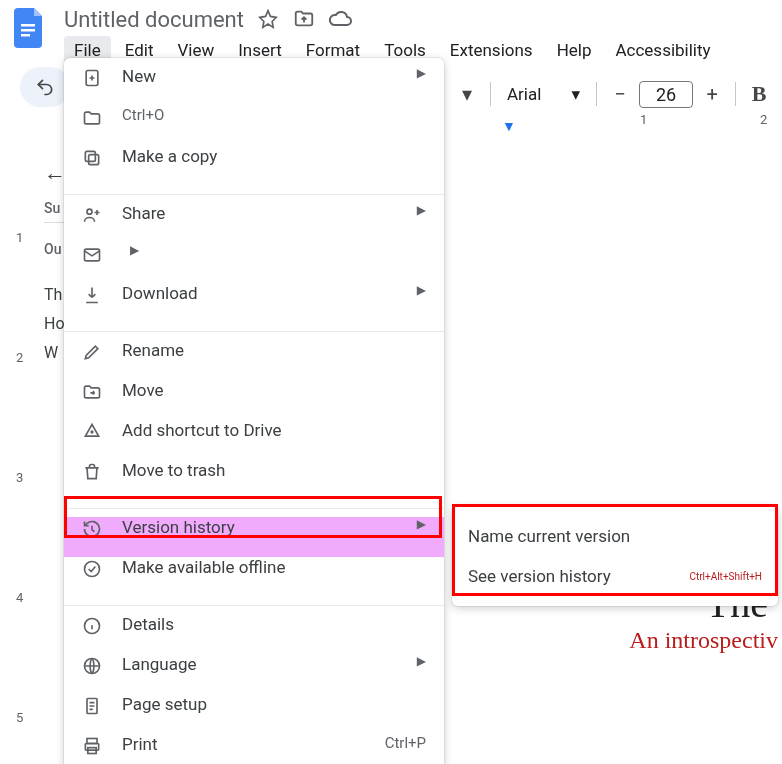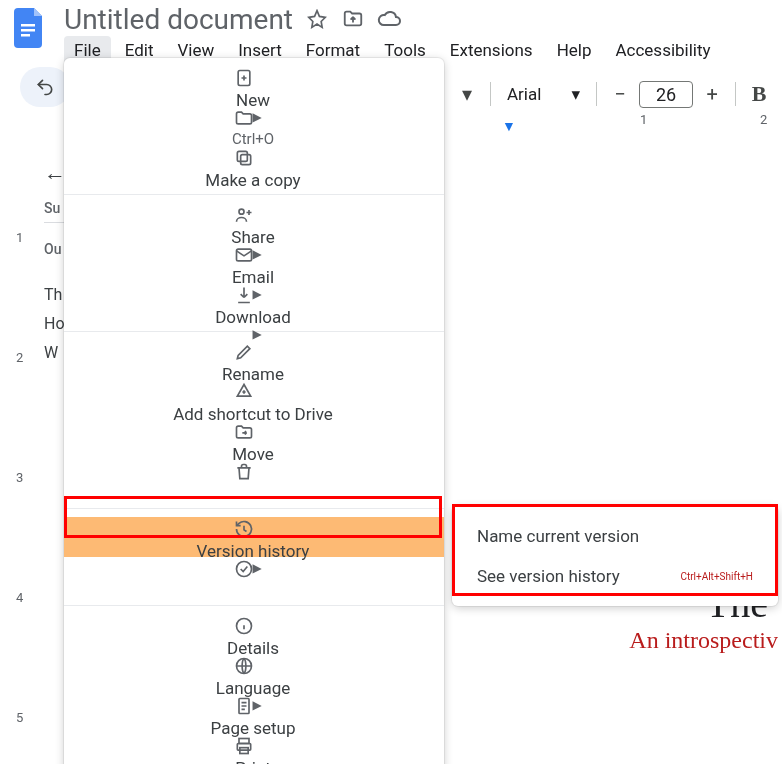--- a/index.html
+++ b/index.html
@@ -3,21 +3,21 @@
 <meta charset="utf-8">
 <style>
 * { box-sizing: border-box; margin: 0; padding: 0; font-family: "Google Sans", Roboto, Arial, sans-serif; }
 body { width: 782px; height: 764px; background: #fff; overflow: hidden; position: relative; color: #202124; }
 
 
 .topbar { display: flex; align-items: flex-start; padding: 6px 10px 0 10px; height: 60px; }
 .logo { width: 40px; height: 40px; border-radius: 8px; display:flex; align-items:center; justify-content:center; margin-right: 14px; margin-top:2px;}
 .logo svg { width: 32px; height: 40px; }
 .title-row { display:flex; align-items:center; gap:12px; height:26px; }
-.doc-title { font-size: 28px; color:#5f6368; font-weight:400; }
+.doc-title { font-size: 22px; color:#5f6368; font-weight:400; }
 .icon-btn { width:24px; height:24px; display:flex; align-items:center; justify-content:center; color:#5f6368; cursor:pointer; }
 .menubar { display:flex; gap:4px; margin-top:4px; }
 .menu-item { padding:4px 10px; font-size:17px; color:#202124; border-radius:4px; cursor:pointer; }
 .menu-item.open { background:#e8eaed; }
 
 
 .toolrow { display:flex; align-items:center; height:46px; padding-left:20px; gap:8px; border-bottom:1px solid transparent; margin-top:4px;}
 .pill { background:#edf2fa; border-radius:22px; height:40px; display:flex; align-items:center; padding:0 10px; gap:6px;}
 .divider { width:1px; height:24px; background:#c4c7c5; margin:0 4px; }
 .font-sel { display:flex; align-items:center; gap:30px; font-size:17px; padding:0 8px;}
@@ -40,31 +40,31 @@
 .outline .sep { height:1px; background:#dadce0; margin:6px 0 18px 0; }
 .outline .item { margin:10px 0; font-size:16px;}
 
 
 .doc-body { position:absolute; right:0; top:580px; text-align:right; padding-right:4px;}
 .doc-h1 { font-size:40px; font-family:Georgia, serif; color:#202124; }
 .doc-sub { font-size:24px; font-family:Georgia, serif; color:#b91c1c; }
 
 
 .dropdown { position:absolute; left:64px; top:58px; width:380px; background:#fff; border-radius:6px; box-shadow:0 2px 10px rgba(0,0,0,.2), 0 0 0 1px rgba(0,0,0,.06); padding:8px 0; z-index:10;}
-.dd-row { display:flex; align-items:center; height:40px; padding:0 18px 0 16px; font-size:17px; color:#3c4043; cursor:pointer; position:relative;flex-direction:column;}
-.dd-row.highlight { background:#fdba74;}
+.dd-row { display:flex; align-items:flex-start; height:40px; padding:0 18px 0 16px; font-size:17px; color:#3c4043; cursor:pointer; position:relative;}
+.dd-row.highlight { background:#f0abfc;}
 .dd-ico { width:24px; height:24px; margin-right:18px; display:flex; align-items:center; justify-content:center; color:#5f6368; flex:none;}
 .dd-label { flex:1; }
 .dd-sc { color:#5f6368; font-size:15px;}
 .dd-arrow { color:#5f6368; font-size:12px; margin-left:8px;}
 .dd-sep { height:1px; background:#e8eaed; margin:8px 0;}
 .red-box { position:absolute; border:3px solid #ff0000; pointer-events:none; z-index:20;}
 
 
-.submenu { position:absolute; left:452px; top:506px; width:326px; background:#fff; border-radius:6px; box-shadow:0 2px 10px rgba(0,0,0,.2), 0 0 0 1px rgba(0,0,0,.06); padding:10px 9px; z-index:10;}
+.submenu { position:absolute; left:452px; top:506px; width:326px; background:#fff; border-radius:6px; box-shadow:0 2px 10px rgba(0,0,0,.2), 0 0 0 1px rgba(0,0,0,.06); padding:10px 0; z-index:10;}
 .sm-row { display:flex; align-items:center; height:40px; padding:0 16px; font-size:17px; color:#3c4043; cursor:pointer;}
 .sm-sc { color:#b91c1c; font-size:10px; margin-left:auto;}
 
 svg { display:block; }
 </style>
 </head>
 <body>
 
 <div class="topbar">
   <div class="logo">
@@ -208,85 +208,86 @@
     <span class="dd-label">Share</span>
     <span class="dd-arrow">▶</span>
   </div>
   <div class="dd-row">
     <span class="dd-ico">
         <svg width="20" height="20" viewBox="0 0 24 24" fill="none" stroke="#5f6368" stroke-width="2">
           <rect x="3" y="5" width="18" height="14" rx="2"></rect>
           <path d="M3 7l9 6 9-6"></path>
         </svg>
       </span>
-    <span class="dd-label">Email</span>
     <span class="dd-arrow">▶</span>
   </div>
   <div class="dd-row">
     <span class="dd-ico">
         <svg width="20" height="20" viewBox="0 0 24 24" fill="none" stroke="#5f6368" stroke-width="2">
           <path d="M12 3v12m0 0l-4-4m4 4l4-4M5 21h14"></path>
         </svg>
       </span>
     <span class="dd-label">Download</span>
     <span class="dd-arrow">▶</span>
   </div>
   <div class="dd-sep"></div>
   <div class="dd-row">
     <span class="dd-ico">
         <svg width="20" height="20" viewBox="0 0 24 24" fill="none" stroke="#5f6368" stroke-width="2">
           <path d="M4 20l4-1 11-11-3-3L5 16z"></path>
         </svg>
       </span>
     <span class="dd-label">Rename</span>
+  </div>
+  <div class="dd-row">
+    <span class="dd-ico">
+        <svg width="20" height="20" viewBox="0 0 24 24" fill="none" stroke="#5f6368" stroke-width="2">
+          <path d="M3 7a2 2 0 0 1 2-2h4l2 2h8a2 2 0 0 1 2 2v8a2 2 0 0 1-2 2H5a2 2 0 0 1-2-2z"></path>
+          <path d="M10 13h5m0 0l-2-2m2 2l-2 2"></path>
+        </svg>
+      </span>
+    <span class="dd-label">Move</span>
   </div>
   <div class="dd-row">
     <span class="dd-ico">
         <svg width="20" height="20" viewBox="0 0 24 24" fill="none" stroke="#5f6368" stroke-width="2">
           <path d="M12 3l8 14H4z"></path>
           <path d="M12 10v4m-2-2h4"></path>
         </svg>
       </span>
     <span class="dd-label">Add shortcut to Drive</span>
   </div>
   <div class="dd-row">
     <span class="dd-ico">
         <svg width="20" height="20" viewBox="0 0 24 24" fill="none" stroke="#5f6368" stroke-width="2">
-          <path d="M3 7a2 2 0 0 1 2-2h4l2 2h8a2 2 0 0 1 2 2v8a2 2 0 0 1-2 2H5a2 2 0 0 1-2-2z"></path>
-          <path d="M10 13h5m0 0l-2-2m2 2l-2 2"></path>
-        </svg>
-      </span>
-    <span class="dd-label">Move</span>
-  </div>
-  <div class="dd-row">
-    <span class="dd-ico">
-        <svg width="20" height="20" viewBox="0 0 24 24" fill="none" stroke="#5f6368" stroke-width="2">
           <path d="M4 7h16M9 7V5a2 2 0 0 1 2-2h2a2 2 0 0 1 2 2v2m-9 0l1 13h10l1-13"></path>
         </svg>
       </span>
+    <span class="dd-label">Move to trash</span>
   </div>
   <div class="dd-sep"></div>
   <div class="dd-row highlight">
     <span class="dd-ico">
         <svg width="20" height="20" viewBox="0 0 24 24" fill="none" stroke="#5f6368" stroke-width="2">
           <path d="M3 12a9 9 0 1 0 3-6.7L3 8"></path>
           <path d="M3 3v5h5"></path>
           <path d="M12 8v5l3 2"></path>
         </svg>
       </span>
     <span class="dd-label">Version history</span>
     <span class="dd-arrow">▶</span>
   </div>
   <div class="dd-row">
     <span class="dd-ico">
         <svg width="20" height="20" viewBox="0 0 24 24" fill="none" stroke="#5f6368" stroke-width="2">
           <circle cx="12" cy="12" r="9"></circle>
           <path d="M8 12l3 3 5-6"></path>
         </svg>
       </span>
+    <span class="dd-label">Make available offline</span>
   </div>
   <div class="dd-sep"></div>
   <div class="dd-row">
     <span class="dd-ico">
         <svg width="20" height="20" viewBox="0 0 24 24" fill="none" stroke="#5f6368" stroke-width="2">
           <circle cx="12" cy="12" r="9"></circle>
           <path d="M12 8h.01M12 11v5"></path>
         </svg>
       </span>
     <span class="dd-label">Details</span>

